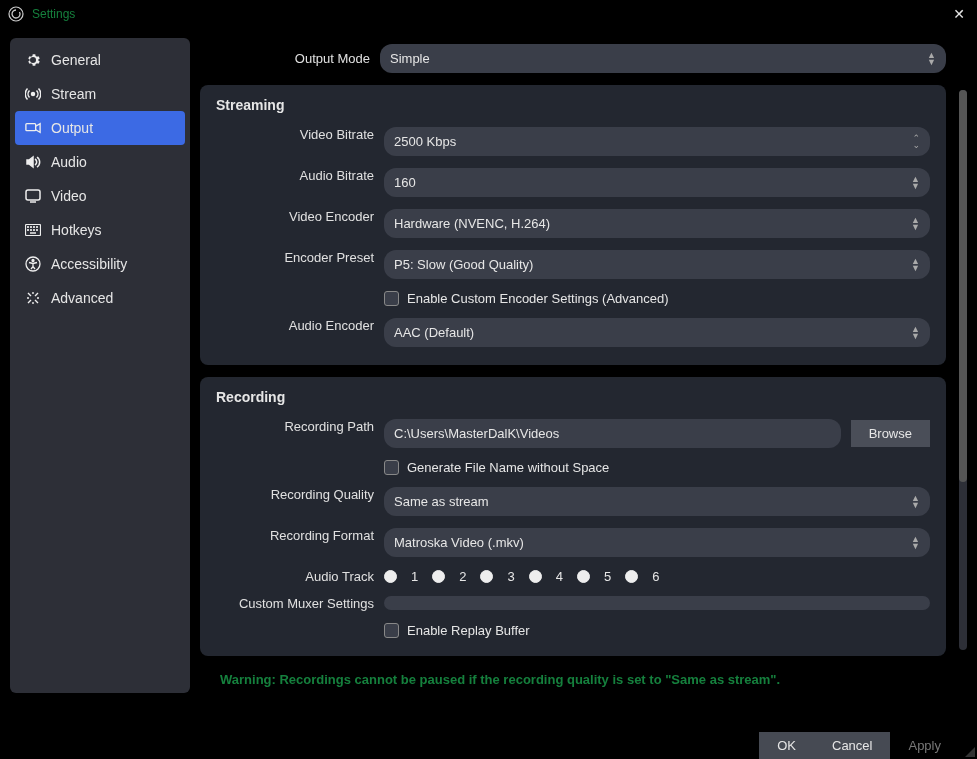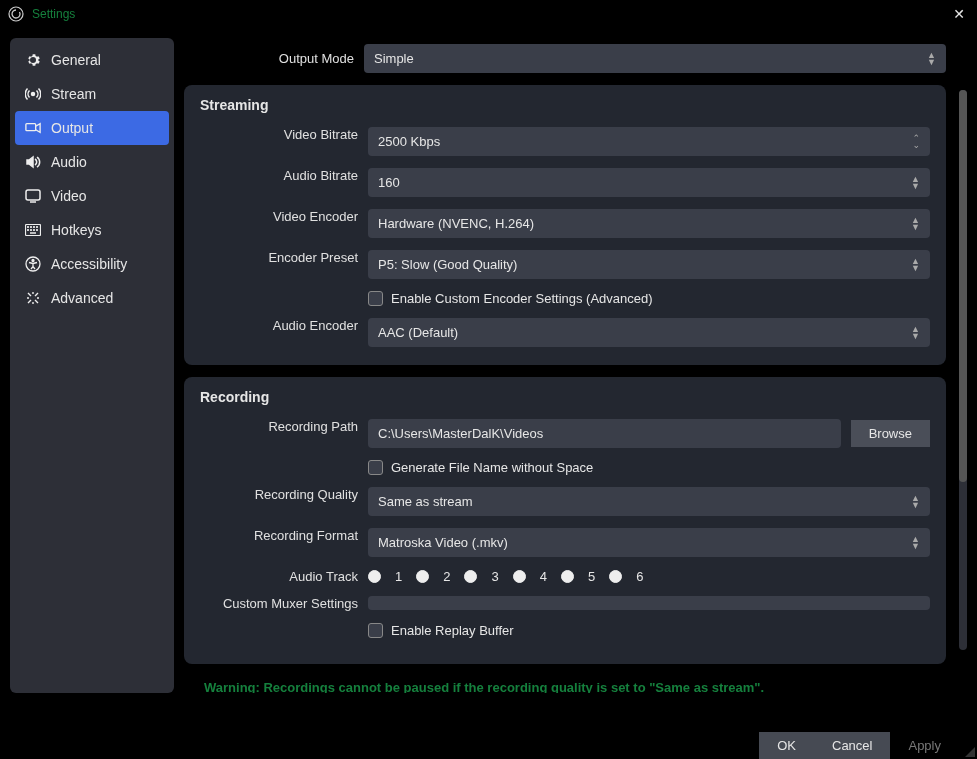--- a/index.html
+++ b/index.html
@@ -2,36 +2,36 @@
 <html><head>
 <meta charset="utf-8">
 <style>
   * { box-sizing: border-box; margin: 0; padding: 0; font-family: -apple-system, BlinkMacSystemFont, "Segoe UI", sans-serif; }
   body { width: 977px; height: 759px; background: #000; color: #e6e6e6; font-size: 13px; overflow: hidden; position: relative; }
   .titlebar { height: 28px; display: flex; align-items: center; padding: 0 8px; background: #000; justify-content: space-between; }
   .titlebar-left { display: flex; align-items: center; gap: 8px; }
   .title-text { font-size: 12px; color: #15803d; }
   .close-x { width: 20px; text-align: center; font-size: 14px; cursor: pointer; }
   .content { display: flex; height: calc(100% - 28px - 56px); padding: 10px; gap: 10px; }
-  .sidebar { width: 164px; background: #2d2f37; border-radius: 6px; padding: 5px; display: flex; flex-direction: column; gap: 0; }
+  .sidebar { width: 180px; background: #2d2f37; border-radius: 6px; padding: 5px; display: flex; flex-direction: column; gap: 0; }
   .side-item { display: flex; align-items: center; gap: 10px; padding: 9px 10px; border-radius: 4px; cursor: pointer; font-size: 14px;}
   .side-item.active { background: #3c6ae4; }
   .side-icon { width: 16px; height: 16px; display: flex; align-items: center; justify-content: center; flex-shrink: 0; }
   .main { flex: 1; display: flex; flex-direction: column; gap: 12px; overflow-y: auto; padding-right: 21px; position: relative; }
   .scrollbar { position: absolute; right: 10px; top: 90px; width: 8px; height: 560px; background: #2d2f37; border-radius: 4px; }
   .scrollbar-thumb { width: 100%; height: 70%; background: #555; border-radius: 4px; }
   .toprow { display: flex; align-items: center; gap: 10px; padding: 6px 0 0 0; }
   .toprow .lbl { width: 170px; text-align: right; }
   .section { background: #232730; border-radius: 8px; padding: 12px 16px 18px 16px; }
   .section-title { font-weight: 700; margin-bottom: 14px; font-size: 14px; }
   .row { display: flex; align-items: flex-start; gap: 10px; margin-bottom: 12px; }
   .row:last-child { margin-bottom: 0; }
   .lbl { width: 158px; text-align: right; color: #e0e0e0; flex-shrink: 0; font-size: 13px;}
   .field { flex: 1; display: flex; align-items: center; gap: 10px; }
-  .select, .textinput { flex: 1; background: #3a3e49; border: none; color: #e6e6e6; padding: 7px 10px; border-radius: 4px; position: relative; display: flex; align-items: center; justify-content: space-between; cursor: pointer; font-size: 13px;}
+  .select, .textinput { flex: 1; background: #3a3e49; border: none; color: #e6e6e6; padding: 7px 10px; border-radius: 12px; position: relative; display: flex; align-items: center; justify-content: space-between; cursor: pointer; font-size: 13px;}
   .updown { font-size: 9px; color: #aaa; line-height: 7px; display:flex; flex-direction:column;}
   .checkbox { width: 15px; height: 15px; border: 1px solid #888; border-radius: 3px; flex-shrink: 0; cursor: pointer; background:#3a3e49;}
   .cb-row { display: flex; align-items: center; gap: 8px; margin-left: 168px; margin-bottom: 12px; }
   .btn { background: #4a4e58; padding: 6px 18px; border-radius: 0; cursor: pointer; font-size: 13px;}
   .radios { display: flex; gap: 14px; align-items: center; }
   .radio { width: 13px; height: 13px; border-radius: 50%; border: 1.5px solid #eee; background: #eee; flex-shrink: 0; cursor: pointer; }
   .radio-lbl { font-size: 13px; }
   .warning { color: #15803d; font-size: 13px; font-weight:600; padding: 0 0 0 20px; margin-top:4px;}
   .footer { position: absolute; bottom: 0; left: 0; right: 0; height: 56px; display: flex; align-items: flex-end; justify-content: flex-end; padding: 0 18px; }
   .footer .btn { background: #464a53; }
@@ -261,21 +261,21 @@
           <div class="radio"></div>
             <span class="radio-lbl">6</span>
         </div>
       </div>
       <div class="row">
         <div class="lbl">Custom Muxer Settings</div>
         <div class="textinput">
             <span></span>
           </div>
       </div>
-      <div class="cb-row" style="margin-bottom:8px">
+      <div class="cb-row" style="margin-bottom:0">
         <div class="checkbox"></div>
         <span>Enable Replay Buffer</span>
       </div>
     </div>
 
     <div class="warning">Warning: Recordings cannot be paused if the recording quality is set to "Same as stream".</div>
   </div>
   <div class="scrollbar">
       <div class="scrollbar-thumb"></div>
     </div>

